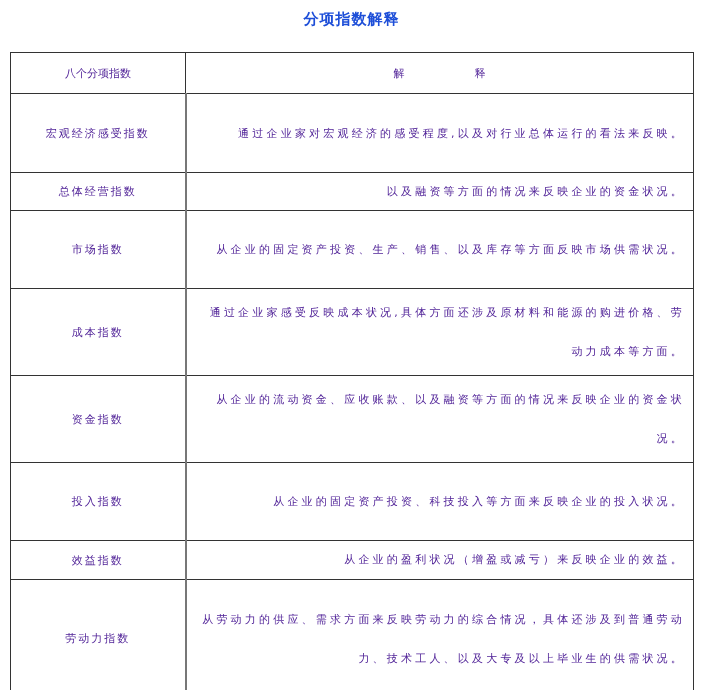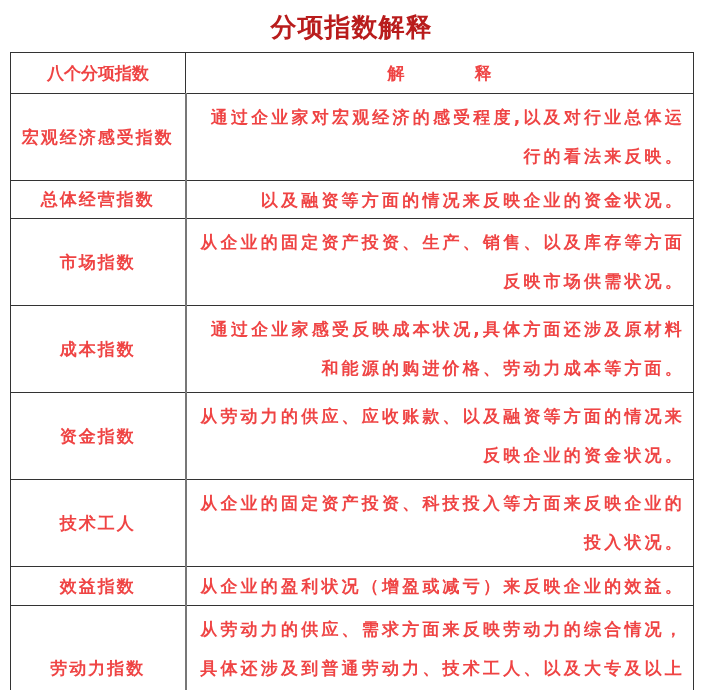--- a/index.html
+++ b/index.html
@@ -1,22 +1,22 @@
 <!DOCTYPE html>
 <html><head>
 <meta charset="utf-8">
 <style>
   html, body { margin:0; padding:0; background:#ffffff; }
   body { width:703px; height:690px; position:relative; overflow:hidden;
          font-family:"DejaVu Sans", "Liberation Sans", sans-serif; color:#333; }
   .title { position:absolute; left:0; top:10px; width:703px; text-align:center;
-           font-size:26px; font-weight:bold; color:#b91c1c; letter-spacing:1px; }
+           font-size:15px; font-weight:bold; color:#1d4ed8; letter-spacing:1px; }
   table { position:absolute; left:10px; top:52px; width:683px; border-collapse:collapse;
           table-layout:fixed; }
-  td, th { border:1.5px solid #333; font-weight:bold; color:#ef4444; font-size:17px; }
+  td, th { border:1.5px solid #333; font-weight:normal; color:#4c1d95; font-size:11px; }
   col.c1 { width:175px; }
   col.c2 { width:508px; }
   th { height:38px; text-align:center; }
   th.desc-h { letter-spacing:0; }
   td.name { text-align:center; letter-spacing:2px; }
   td.desc { text-align:right; padding:4px 8px 4px 10px; line-height:39px; letter-spacing:3.2px; }
   td.left-col { border-right:2px solid #777; }
   .gap { display:inline-block; width:70px; }
 </style>
 </head>
@@ -47,24 +47,24 @@
   <tr style="height:78px">
     <td class="name left-col">市场指数</td>
     <td class="desc">从企业的固定资产投资、生产、销售、以及库存等方面反映市场供需状况。</td>
   </tr>
   <tr style="height:77px">
     <td class="name left-col">成本指数</td>
     <td class="desc">通过企业家感受反映成本状况,具体方面还涉及原材料和能源的购进价格、劳动力成本等方面。</td>
   </tr>
   <tr style="height:79px">
     <td class="name left-col">资金指数</td>
-    <td class="desc">从劳动力的供应、应收账款、以及融资等方面的情况来反映企业的资金状况。</td>
+    <td class="desc">从企业的流动资金、应收账款、以及融资等方面的情况来反映企业的资金状况。</td>
   </tr>
   <tr style="height:78px">
-    <td class="name left-col">技术工人</td>
+    <td class="name left-col">投入指数</td>
     <td class="desc">从企业的固定资产投资、科技投入等方面来反映企业的投入状况。</td>
   </tr>
   <tr style="height:39px">
     <td class="name left-col">效益指数</td>
     <td class="desc" style="line-height:28px">从企业的盈利状况（增盈或减亏）来反映企业的效益。</td>
   </tr>
   <tr style="height:118px">
     <td class="name left-col">劳动力指数</td>
     <td class="desc">从劳动力的供应、需求方面来反映劳动力的综合情况，具体还涉及到普通劳动力、技术工人、以及大专及以上毕业生的供需状况。</td>
   </tr>

